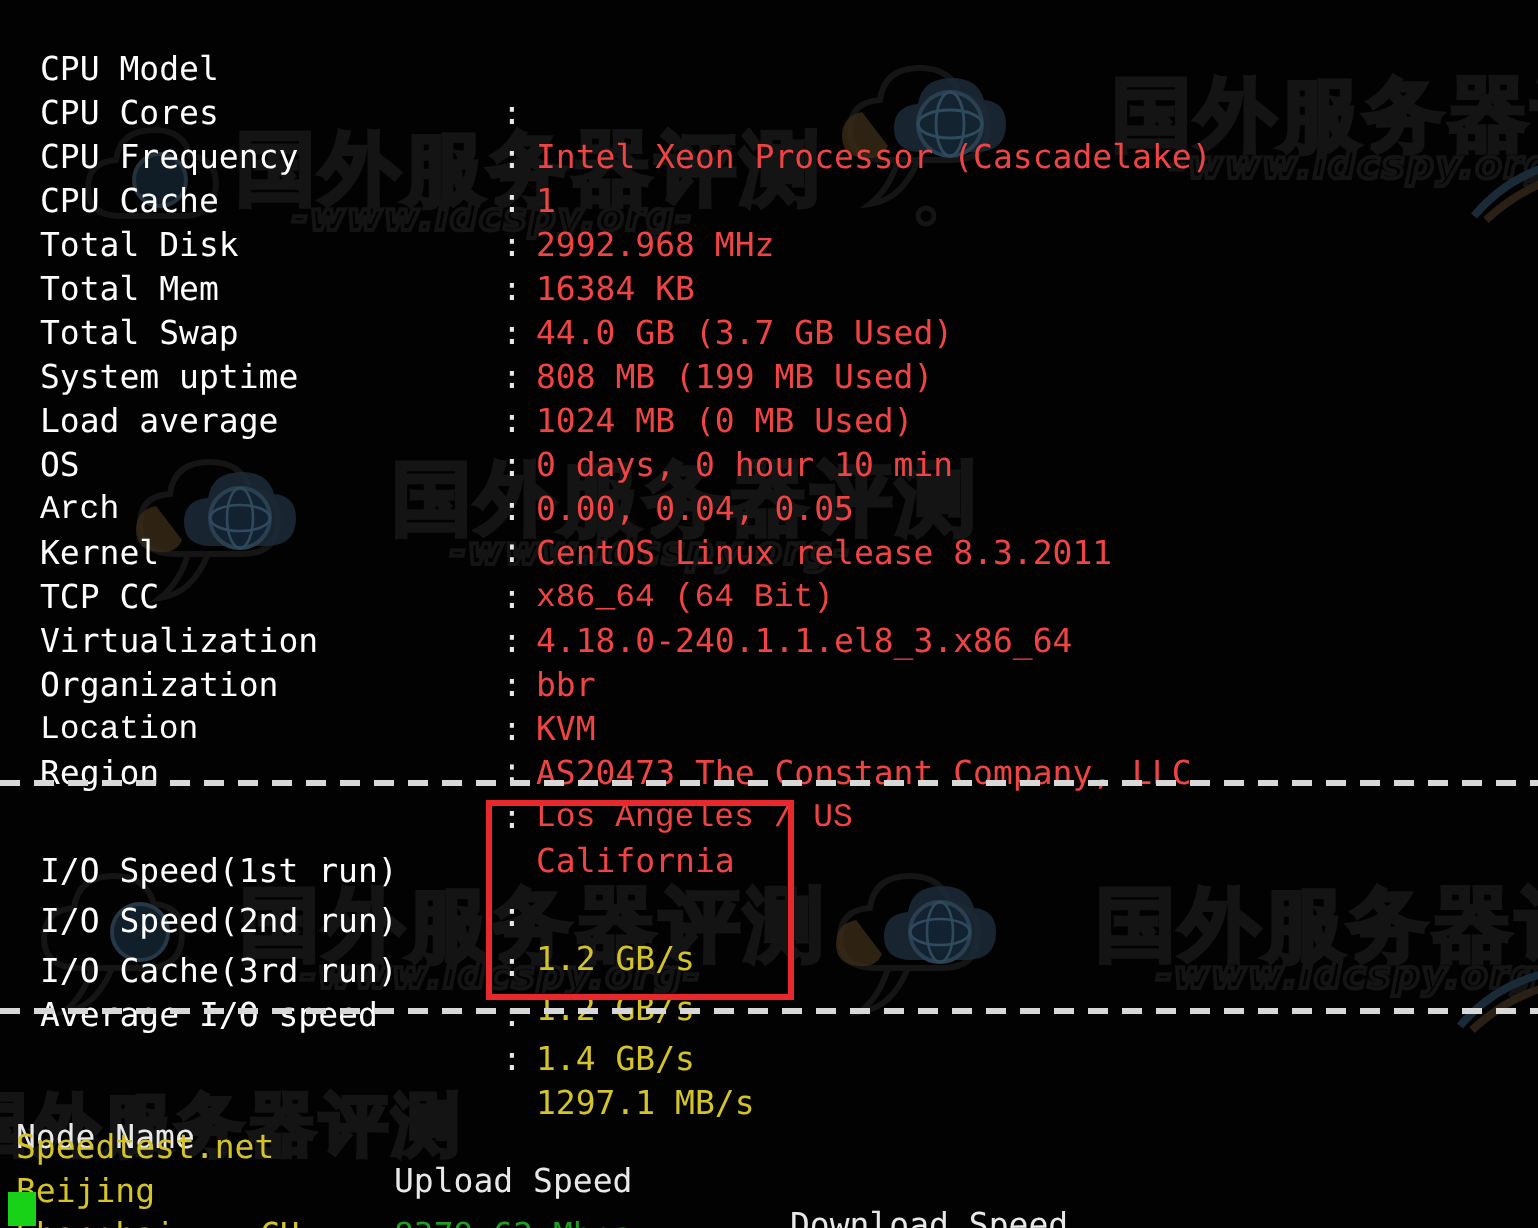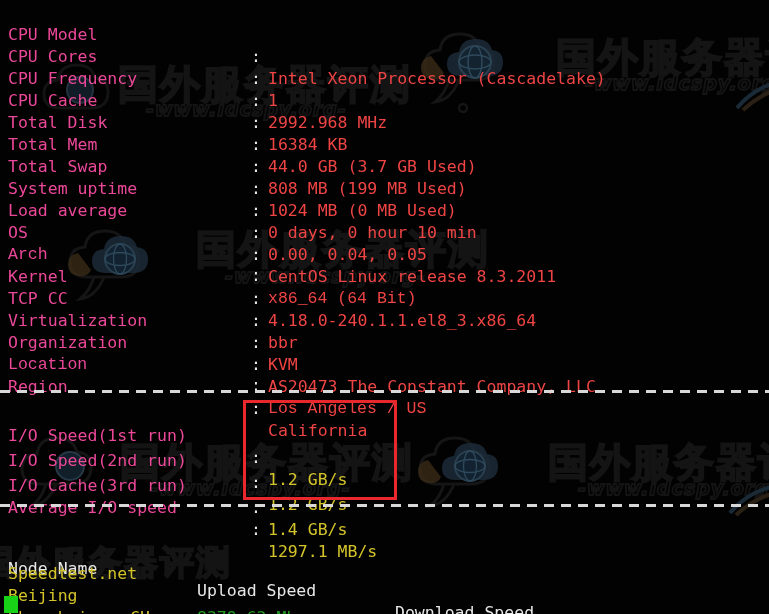--- a/index.html
+++ b/index.html
@@ -64,21 +64,21 @@
   }
 
   .row {
     position: absolute;
     left: 0;
     height: 22px;
     line-height: 22px;
     font-size: 16.5px;
     white-space: pre;
   }
-  .label   { position: absolute; left: 8px;   color: #ec4899; }
+  .label   { position: absolute; left: 20px;   color: #ffffff; }
   .colon   { position: absolute; left: 251px; color: #e8e8e8; }
   .value   { position: absolute; left: 268px; color: #ef4444; }
   .value-y { position: absolute; left: 268px; color: #d4c42a; }
 
   
   .sep {
     position: absolute;
     left: 0;
     width: 769px;
     height: 3px;

